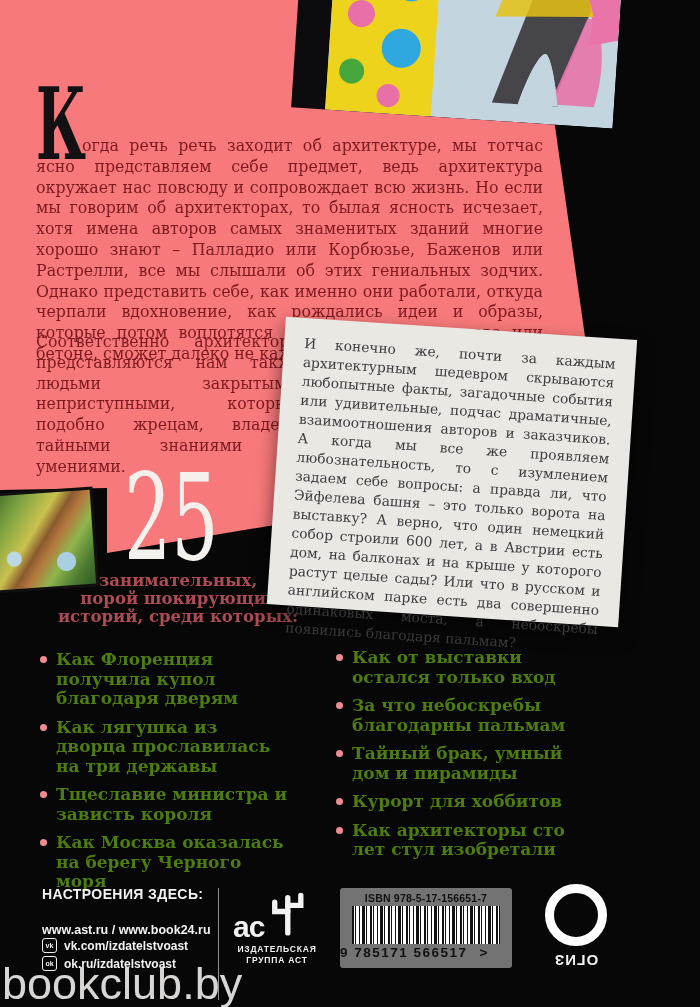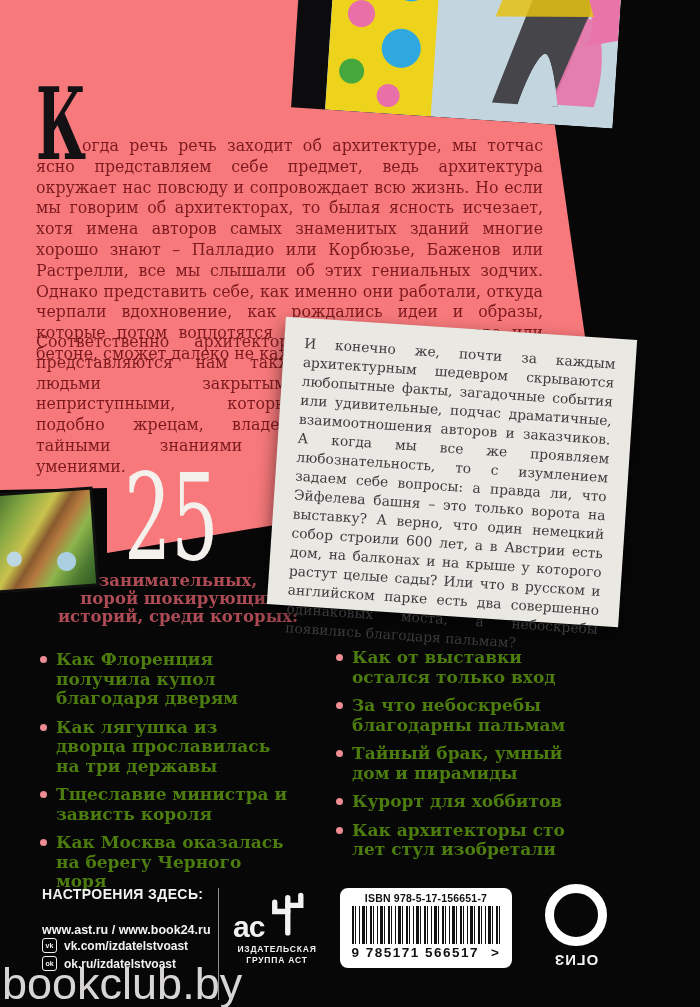--- a/index.html
+++ b/index.html
@@ -61,28 +61,28 @@
   .soc{position:absolute;left:42px;display:flex;align-items:center;font-weight:bold;font-size:12px;}
   .soc-vk{top:58px;}
   .soc-ok{top:76px;}
   .soc .ic{width:13px;height:13px;border-radius:3px;border:1.4px solid #f2f2f2;margin-right:7px;
     display:flex;align-items:center;justify-content:center;font-size:7px;font-weight:bold;line-height:1;}
   .vdivider{position:absolute;left:218px;top:8px;width:1px;height:112px;background:rgba(255,255,255,.55);}
   .ast{position:absolute;left:233px;top:6px;width:92px;display:flex;align-items:flex-end;}
   .ast-letters{font-weight:bold;font-size:30px;line-height:26px;letter-spacing:-1px;}
   .pubtext{position:absolute;left:222px;top:64px;width:110px;text-align:center;font-weight:bold;
     font-size:8.5px;line-height:10.5px;letter-spacing:.8px;}
-  .barcode{position:absolute;left:340px;top:8px;width:172px;height:80px;background:#ffffff;border-radius:8px;
+  .barcode{position:absolute;left:340px;top:8px;width:172px;height:80px;background:#737373;border-radius:3px;
     color:#111;text-align:center;overflow:hidden;}
   .isbn{font-weight:bold;font-size:10.5px;margin-top:4px;letter-spacing:.2px;font-family:"Liberation Sans",sans-serif;}
   .bars{margin:2px 12px 0 12px;height:38px;background:repeating-linear-gradient(90deg,
     #111 0 2px,#fff 2px 3px,#111 3px 4px,#fff 4px 7px,#111 7px 8px,#fff 8px 10px,
     #111 10px 13px,#fff 13px 14px,#111 14px 15px,#fff 15px 18px);}
   .ean{font-weight:bold;font-size:13.5px;letter-spacing:1.5px;margin-top:1px;
-    font-family:"Liberation Sans",sans-serif;display:flex;justify-content:center;gap:12px;}
+    font-family:"Liberation Sans",sans-serif;display:flex;justify-content:flex-start;gap:12px;}
   .ogiz-ring{position:absolute;left:545px;top:4px;width:44px;height:44px;border:9px solid #fff;
     border-radius:50%;}
   .ogiz-text{position:absolute;left:545px;top:72px;width:62px;text-align:center;font-weight:bold;
     font-size:15px;transform:rotate(180deg);letter-spacing:1px;}
   
   .watermark{position:absolute;left:2px;top:958px;z-index:4;font-family:"Liberation Sans",sans-serif;
     font-size:45px;color:#d8d6d4;letter-spacing:0;}
 </style>
 </head>
 <body>

